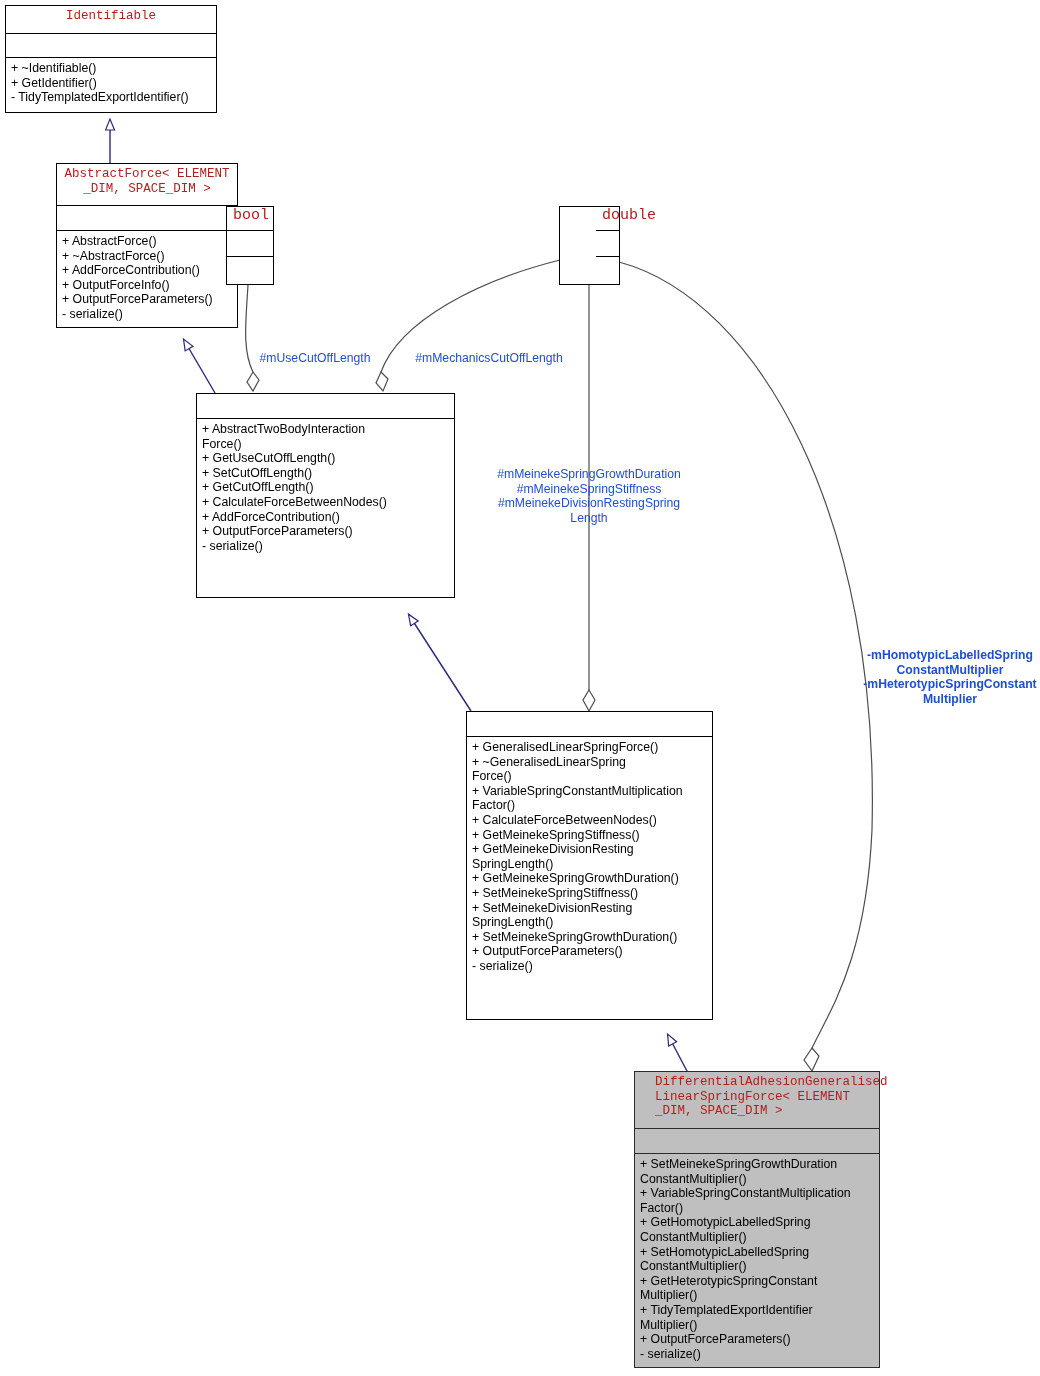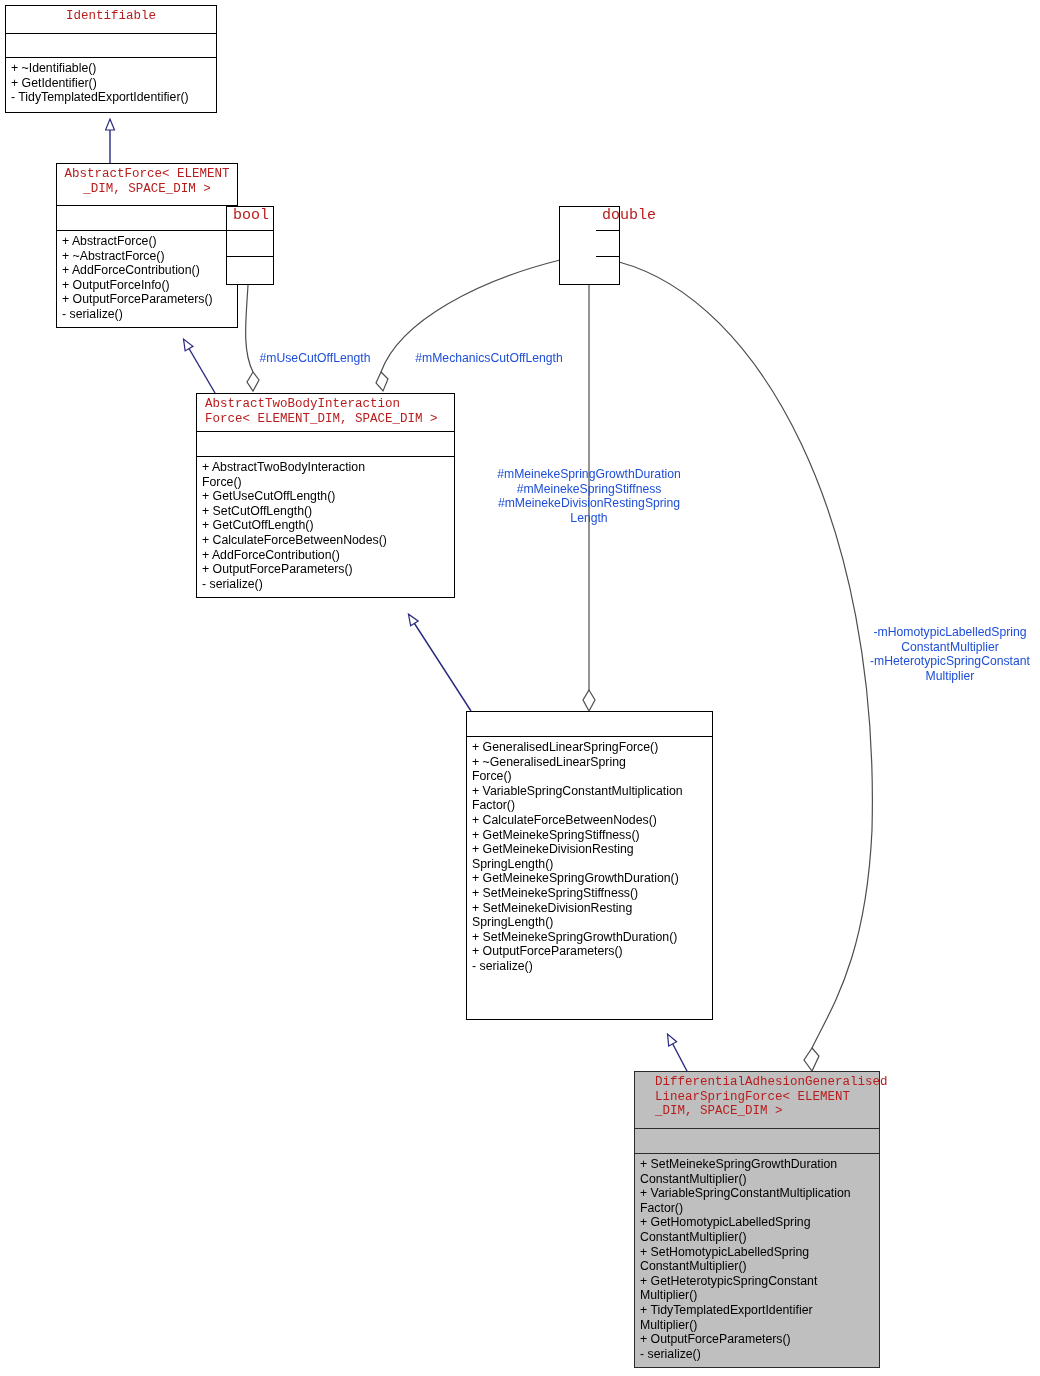--- a/index.html
+++ b/index.html
@@ -102,22 +102,20 @@
     <div class="cmp cmp-ops" style="height:27px;"></div>
   </div>
 
   <div class="uml-box small-box" style="left:559px;top:206px;width:61px;height:79px;padding-left:36px;">
     <div class="cmp cmp-title" style="height:24px;">double</div>
     <div class="cmp cmp-attrs" style="height:26px;"></div>
     <div class="cmp cmp-ops" style="height:27px;"></div>
   </div>
 
   <div class="uml-box" style="left:196px;top:393px;width:259px;height:205px;">
-    <div class="cmp cmp-title" style="height:38px;white-space:pre-line;text-align:left;padding-left:8px;">AbstractTwoBodyInteraction
-Force&lt; ELEMENT_DIM, SPACE_DIM &gt;</div>
     <div class="cmp cmp-attrs" style="height:25px;"></div>
     <div class="cmp cmp-ops">
       <div>+ AbstractTwoBodyInteraction</div>
       <div>Force()</div>
       <div>+ GetUseCutOffLength()</div>
       <div>+ SetCutOffLength()</div>
       <div>+ GetCutOffLength()</div>
       <div>+ CalculateForceBetweenNodes()</div>
       <div>+ AddForceContribution()</div>
       <div>+ OutputForceParameters()</div>
@@ -172,18 +170,18 @@
 
   <div class="edge-label" style="left:250px;top:351px;width:130px;">#mUseCutOffLength</div>
 
   <div class="edge-label" style="left:404px;top:351px;width:170px;">#mMechanicsCutOffLength</div>
 
   <div class="edge-label" style="left:589px;top:467px;width:200px;margin-left:-100px;white-space:pre-line;">#mMeinekeSpringGrowthDuration
 #mMeinekeSpringStiffness
 #mMeinekeDivisionRestingSpring
 Length</div>
 
-  <div class="edge-label" style="left:861px;top:625px;width:178px;white-space:pre-line;">-mHomotypicLabelledSpring
+  <div class="edge-label" style="left:861px;top:648px;width:178px;white-space:pre-line;font-weight:bold;">-mHomotypicLabelledSpring
 ConstantMultiplier
 -mHeterotypicSpringConstant
 Multiplier</div>
 
 </div>
 
 </body></html>

